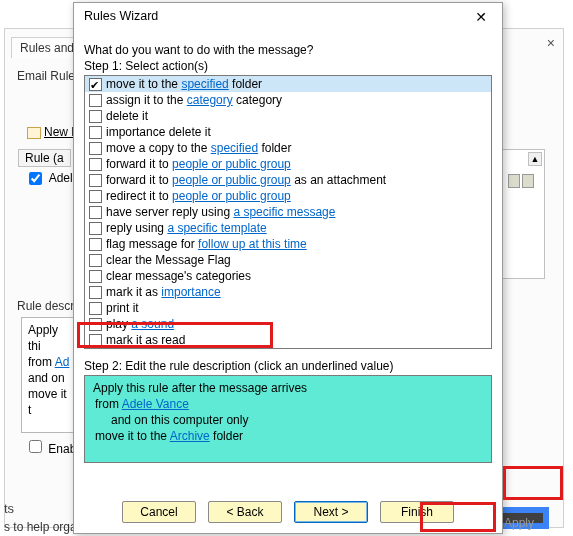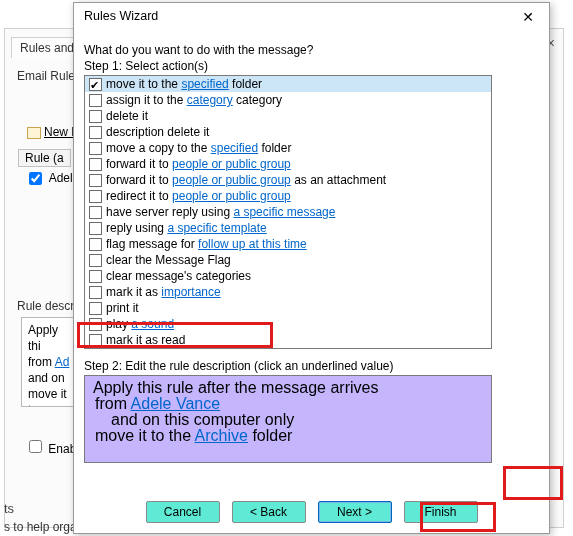--- a/index.html
+++ b/index.html
@@ -107,21 +107,21 @@
     background:#404040;
     color:#999;
     text-align:center;
     line-height:20px;
     font-size:12px;
   }
   .bg-desc1 { left:12px; top:270px;}
   .bg-desc-box {
     position:absolute;
     left:16px; top:288px;
-    width:56px; height:90px;
+    width:56px; height:116px;
     border:1px solid #b8b8b8;
     background:#fff;
     padding:4px 6px;
     font-size:12px;
     line-height:16px;
     overflow:hidden;
   }
   .link { color:#0066cc; text-decoration: underline; }
   .bg-footer {
     position:absolute;
@@ -141,21 +141,21 @@
     position: absolute;
     border: 3px solid #e11b1b;
     pointer-events: none;
     z-index: 50;
   }
 
   
   .wizard {
     position: absolute;
     left: 73px; top: 2px;
-    width: 477px; height: 532px;
+    width: 430px; height: 532px;
     background: #fff;
     border: 1px solid #9a9a9a;
     box-shadow: 2px 2px 8px rgba(0,0,0,0.25);
     z-index: 10;
   }
   .wiz-title {
     position:absolute;
     left:10px; top:6px;
     font-size:12.5px;
   }
@@ -224,41 +224,41 @@
   .wiz-step2 {
     position:absolute;
     left:10px; top:356px;
     font-size:12px;
   }
   .desc-box {
     position:absolute;
     left:10px; top:372px;
     width:408px; height:88px;
     border:1px solid #7a7a7a;
-    background:#c4b5fd;
+    background:#5eead4;
     padding:4px 8px;
-    font-size:16px;
+    font-size:12px;
     line-height:16px;
   }
   .desc-box .ind1 { margin-left:2px; }
   .desc-box .ind2 { margin-left:18px; }
 
   .wiz-buttons {
     position:absolute;
     left:0; bottom:10px;
     width:100%;
     display:flex;
     gap:12px;
     justify-content:center;
   }
   .btn {
     min-width:74px;
     height:22px;
     border:1px solid #8a8a8a;
-    background:#5eead4;
+    background:#fef9c3;
     font-size:12px;
     text-align:center;
     line-height:20px;
     padding:0 12px;
     cursor:pointer;
     border-radius:2px;
   }
   .btn.default {
     border:1px solid #0067c0;
     box-shadow:0 0 0 1px #7ab7e9 inset;
@@ -329,21 +329,21 @@
       <div class="action-row">
         <span class="cb"></span>
         <span class="txt"><span>assign it to the </span><span class="lnk">category</span><span> category</span></span>
       </div>
       <div class="action-row">
         <span class="cb"></span>
         <span class="txt"><span>delete it</span></span>
       </div>
       <div class="action-row">
         <span class="cb"></span>
-        <span class="txt"><span>description delete it</span></span>
+        <span class="txt"><span>importance delete it</span></span>
       </div>
       <div class="action-row">
         <span class="cb"></span>
         <span class="txt"><span>move a copy to the </span><span class="lnk">specified</span><span> folder</span></span>
       </div>
       <div class="action-row">
         <span class="cb"></span>
         <span class="txt"><span>forward it to </span><span class="lnk">people or public group</span></span>
       </div>
       <div class="action-row">

